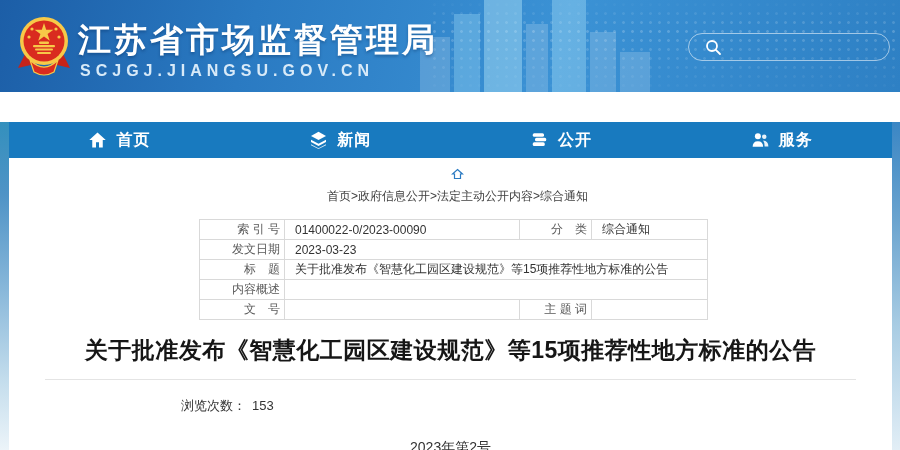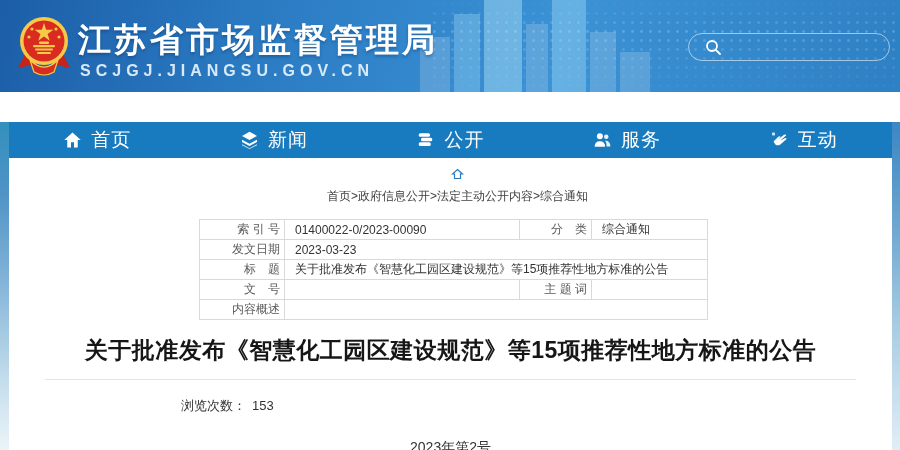--- a/index.html
+++ b/index.html
@@ -50,21 +50,21 @@
   .search-box input::placeholder { color:rgba(255,255,255,.9); }
   .search-btn { width:18px; height:18px; cursor:pointer; display:flex; align-items:center; }
 
   
   .nav {
     position:absolute; left:9px; right:8px; top:122px; height:36px;
     background:#187abf; display:flex; align-items:stretch;
   }
   .nav-item {
     flex:1; display:flex; align-items:center; justify-content:center; gap:9px;
-    color:#fff; font-size:19px; font-weight:normal; cursor:pointer; letter-spacing:1px;
+    color:#fff; font-size:16px; font-weight:bold; cursor:pointer; letter-spacing:1px;
   }
   .nav-item svg { display:block; }
 
   
   .strip { position:absolute; top:122px; height:328px; }
   .strip.left  { left:0; width:9px;
     background:linear-gradient(180deg,#3390bd 0%,#4f93c6 22%,#86b6d9 50%,#c2dcec 78%,#ecf4f9 100%); }
   .strip.right { right:0; width:8px;
     background:linear-gradient(180deg,#3a86c4 0%,#6ba4cf 30%,#a8cce3 62%,#e2eef6 100%); }
 
@@ -176,29 +176,20 @@
       <span>
         <svg width="19" height="18" viewBox="0 0 24 24" fill="#fff">
           <circle cx="8.5" cy="7" r="4"></circle>
           <path d="M1.5 21 Q1.5 13.5 8.5 13.5 15.5 13.5 15.5 21 Z"></path>
           <circle cx="17" cy="7.5" r="3" opacity=".9"></circle>
           <path d="M15.5 12.8 Q22.5 13.5 22.5 20.5 L17.5 20.5 Q17.5 15.5 15.5 12.8 Z" opacity=".9"></path>
         </svg>
       </span>
       <span>服务</span>
     </div>
-    <div class="nav-item">
-      <span>
-        <svg width="19" height="18" viewBox="0 0 24 24" fill="#fff">
-          <path d="M4 14 L10 8 Q12 6 13.5 7.5 L10.5 11 18 5 Q20 3.8 21 5.5 L13 13 19 9.5 Q21 8.6 21.5 10.5 L13.5 17.5 Q10 20.5 6.5 18 Z"></path>
-          <rect x="2" y="2" width="4" height="4" rx="1" opacity=".8"></rect>
-        </svg>
-      </span>
-      <span>互动</span>
-    </div>
   </div>
 
   <div class="strip left"></div>
   <div class="strip right"></div>
 
   <div class="content">
 
     <div class="breadcrumb">
       <span>
         <svg width="13" height="12" viewBox="0 0 24 24" fill="none" stroke="#2a7ac2" stroke-width="2.4">
@@ -224,29 +215,29 @@
       </tr>
       <tr>
         <td class="lbl">发文日期</td>
         <td class="val" colspan="3">2023-03-23</td>
       </tr>
       <tr>
         <td class="lbl">标　题</td>
         <td class="val" colspan="3">关于批准发布《智慧化工园区建设规范》等15项推荐性地方标准的公告</td>
       </tr>
       <tr>
+        <td class="lbl">内容概述</td>
+        <td class="val" colspan="3"></td>
+      </tr>
+      <tr>
         <td class="lbl">文　号</td>
         <td class="val"></td>
         <td class="lbl">主 题 词</td>
         <td class="val"></td>
       </tr>
-      <tr>
-        <td class="lbl">内容概述</td>
-        <td class="val" colspan="3"></td>
-      </tr>
     </tbody>
       </table>
 
     <div class="article-title">关于批准发布《智慧化工园区建设规范》等15项推荐性地方标准的公告</div>
 
     <div class="divider"></div>
 
     <div class="meta-row">
       <div class="meta-item">
         <span>浏览次数：</span><span class="num">153</span>

